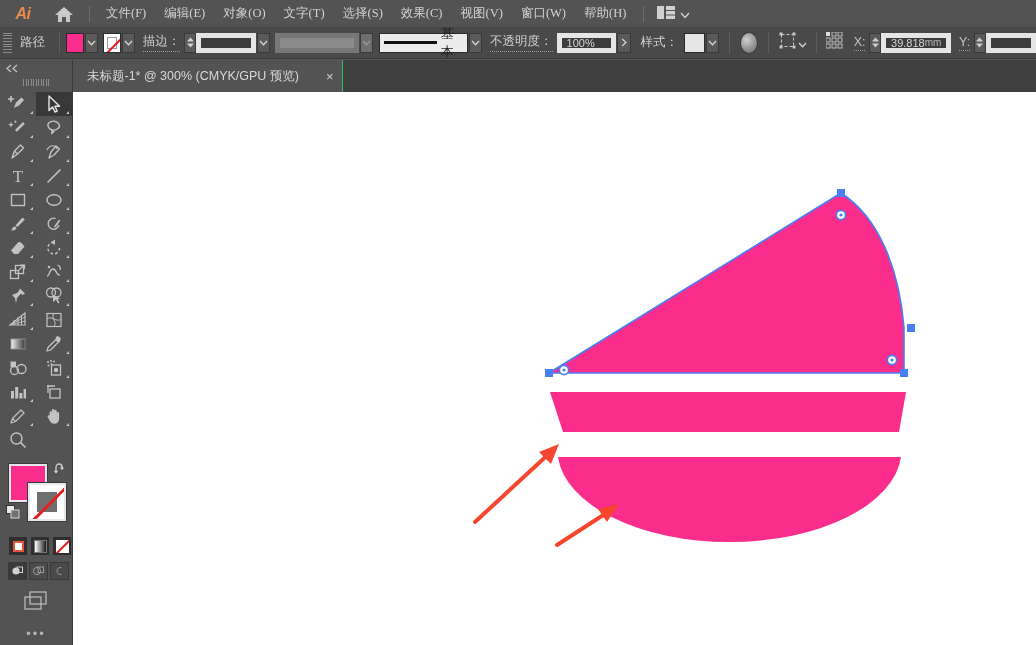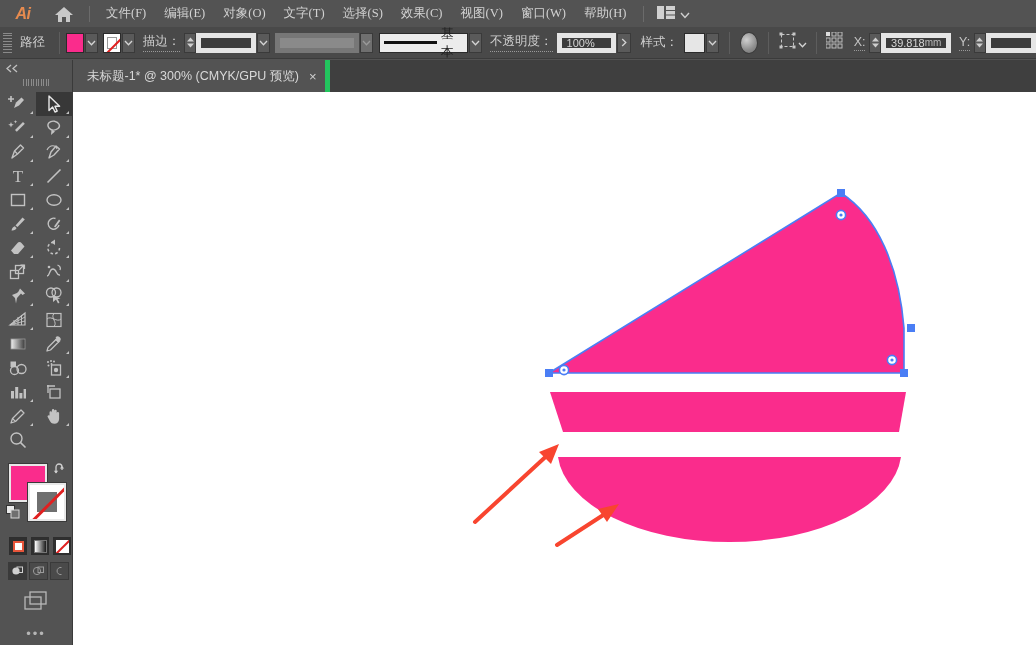--- a/index.html
+++ b/index.html
@@ -103,21 +103,21 @@
   .unit { color: #b9b9b9; font-size: 10px; margin-left: auto; }
 
   
   .tabbar {
     position: absolute; left: 73px; top: 60px; width: 963px; height: 32px;
     background: #3f3f3f;
     display: flex; align-items: flex-end;
   }
   .doc-tab {
     height: 32px; background: #535353; display: flex; align-items: center;
-    padding: 0 8px 0 14px; gap: 10px; border-right: 5px solid #22c55e;
+    padding: 0 8px 0 14px; gap: 27px; border-right: 1px solid #22c55e;
   }
   .doc-tab-title { color: #d8d8d8; font-size: 12.5px; white-space: nowrap; }
   .doc-tab-close { color: #cfcfcf; font-size: 13px; line-height: 1; cursor: pointer; }
 
   
   .toolpanel {
     position: absolute; left: 0; top: 60px; width: 73px; height: 585px;
     background: #535353; border-right: 1px solid #3a3a3a;
   }
   .tp-collapse {

